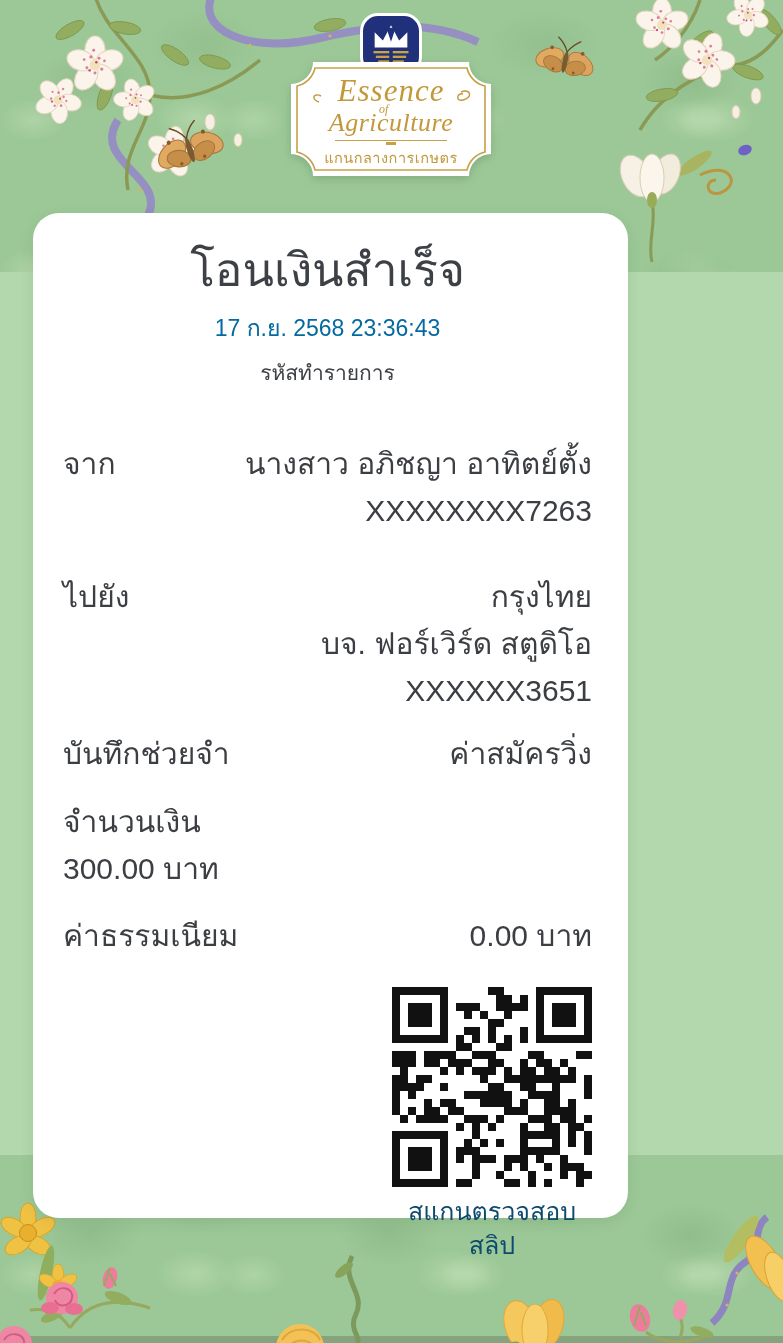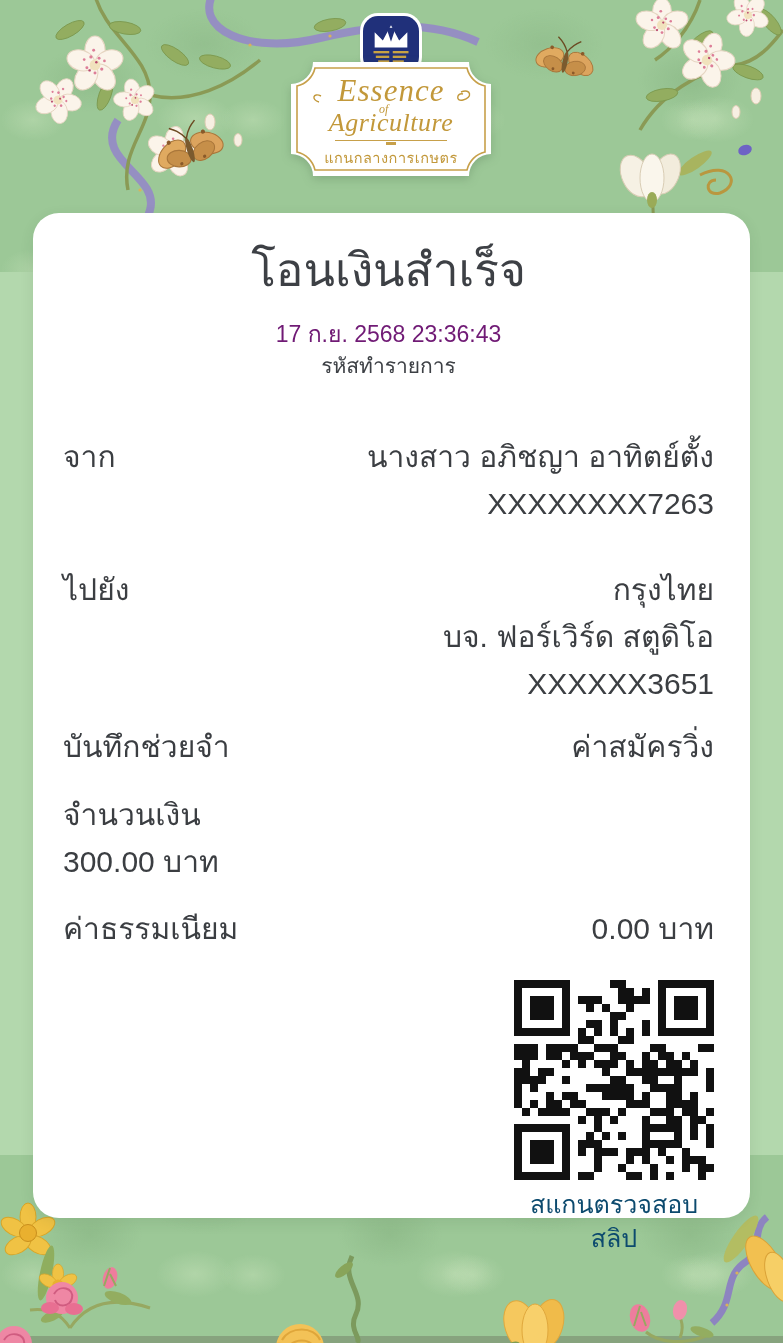--- a/index.html
+++ b/index.html
@@ -36,27 +36,27 @@
   .plaque svg{position:absolute;left:0;top:0;}
   .plaque-text{position:absolute;left:0;top:0;width:200px;height:114px;text-align:center;color:#c2983a;}
   .brand-essence{font-family:"Liberation Serif",serif;font-style:italic;font-size:31px;line-height:31px;margin-top:13px;letter-spacing:1px;}
   .brand-of{position:absolute;left:88px;top:40px;font-family:"Liberation Serif",serif;font-style:italic;font-size:12px;}
   .brand-agri{font-family:"Liberation Serif",serif;font-style:italic;font-size:26px;line-height:21px;margin-top:6px;letter-spacing:.5px;}
   .brand-divider{width:112px;height:0;border-top:1.6px solid #c7a04a;margin:7px auto 0 auto;position:relative;}
   .brand-divider::after{content:"";position:absolute;left:50%;top:1px;width:10px;height:3px;margin-left:-5px;background:#c7a04a;}
   .brand-sub{font-size:14.5px;margin-top:5px;letter-spacing:.5px;}
   
   .card{
-    position:absolute;left:33px;top:213px;width:717px;height:1005px;z-index:4;
+    position:absolute;left:33px;top:213px;width:595px;height:1005px;z-index:4;
     background:#ffffff;border-radius:26px;box-shadow:0 4px 14px rgba(40,70,40,.10);
     box-sizing:border-box;padding:28px 36px 0 30px;
   }
   .status-title{text-align:center;font-size:46px;line-height:58px;font-weight:500;color:#3d4045;}
-  .datetime{text-align:center;font-size:23px;line-height:34px;margin-top:18px;color:#701a75;}
-  .ref-line{display:flex;justify-content:center;align-items:baseline;gap:0;font-size:21px;line-height:30px;color:#3d4045;}
+  .datetime{text-align:center;font-size:23px;line-height:34px;margin-top:12px;color:#0369a1;}
+  .ref-line{display:flex;justify-content:center;align-items:baseline;gap:0;font-size:21px;line-height:30px;color:#3d4045;margin-top:13px;}
   .rows{margin-top:52px;}
   .detail-row{display:flex;justify-content:space-between;align-items:flex-start;font-size:30px;line-height:47px;}
   .row-label{white-space:nowrap;}
   .row-value{text-align:right;white-space:pre-line;}
   .m-b-39{margin-bottom:39px;} .m-b-16{margin-bottom:16px;} .m-b-21{margin-bottom:21px;align-items:center;} .m-b-20{margin-bottom:20px;flex-direction:column;}
   .qr-wrap{width:200px;margin:28px 0 0 auto;}
   .qr-box{width:200px;height:200px;background:#fff;}
   .qr-caption{width:200px;text-align:center;font-size:25px;line-height:34px;margin-top:10px;color:#0c4a6e;font-family:Liberation Mono, monospace;}
 </style>
 </head>

